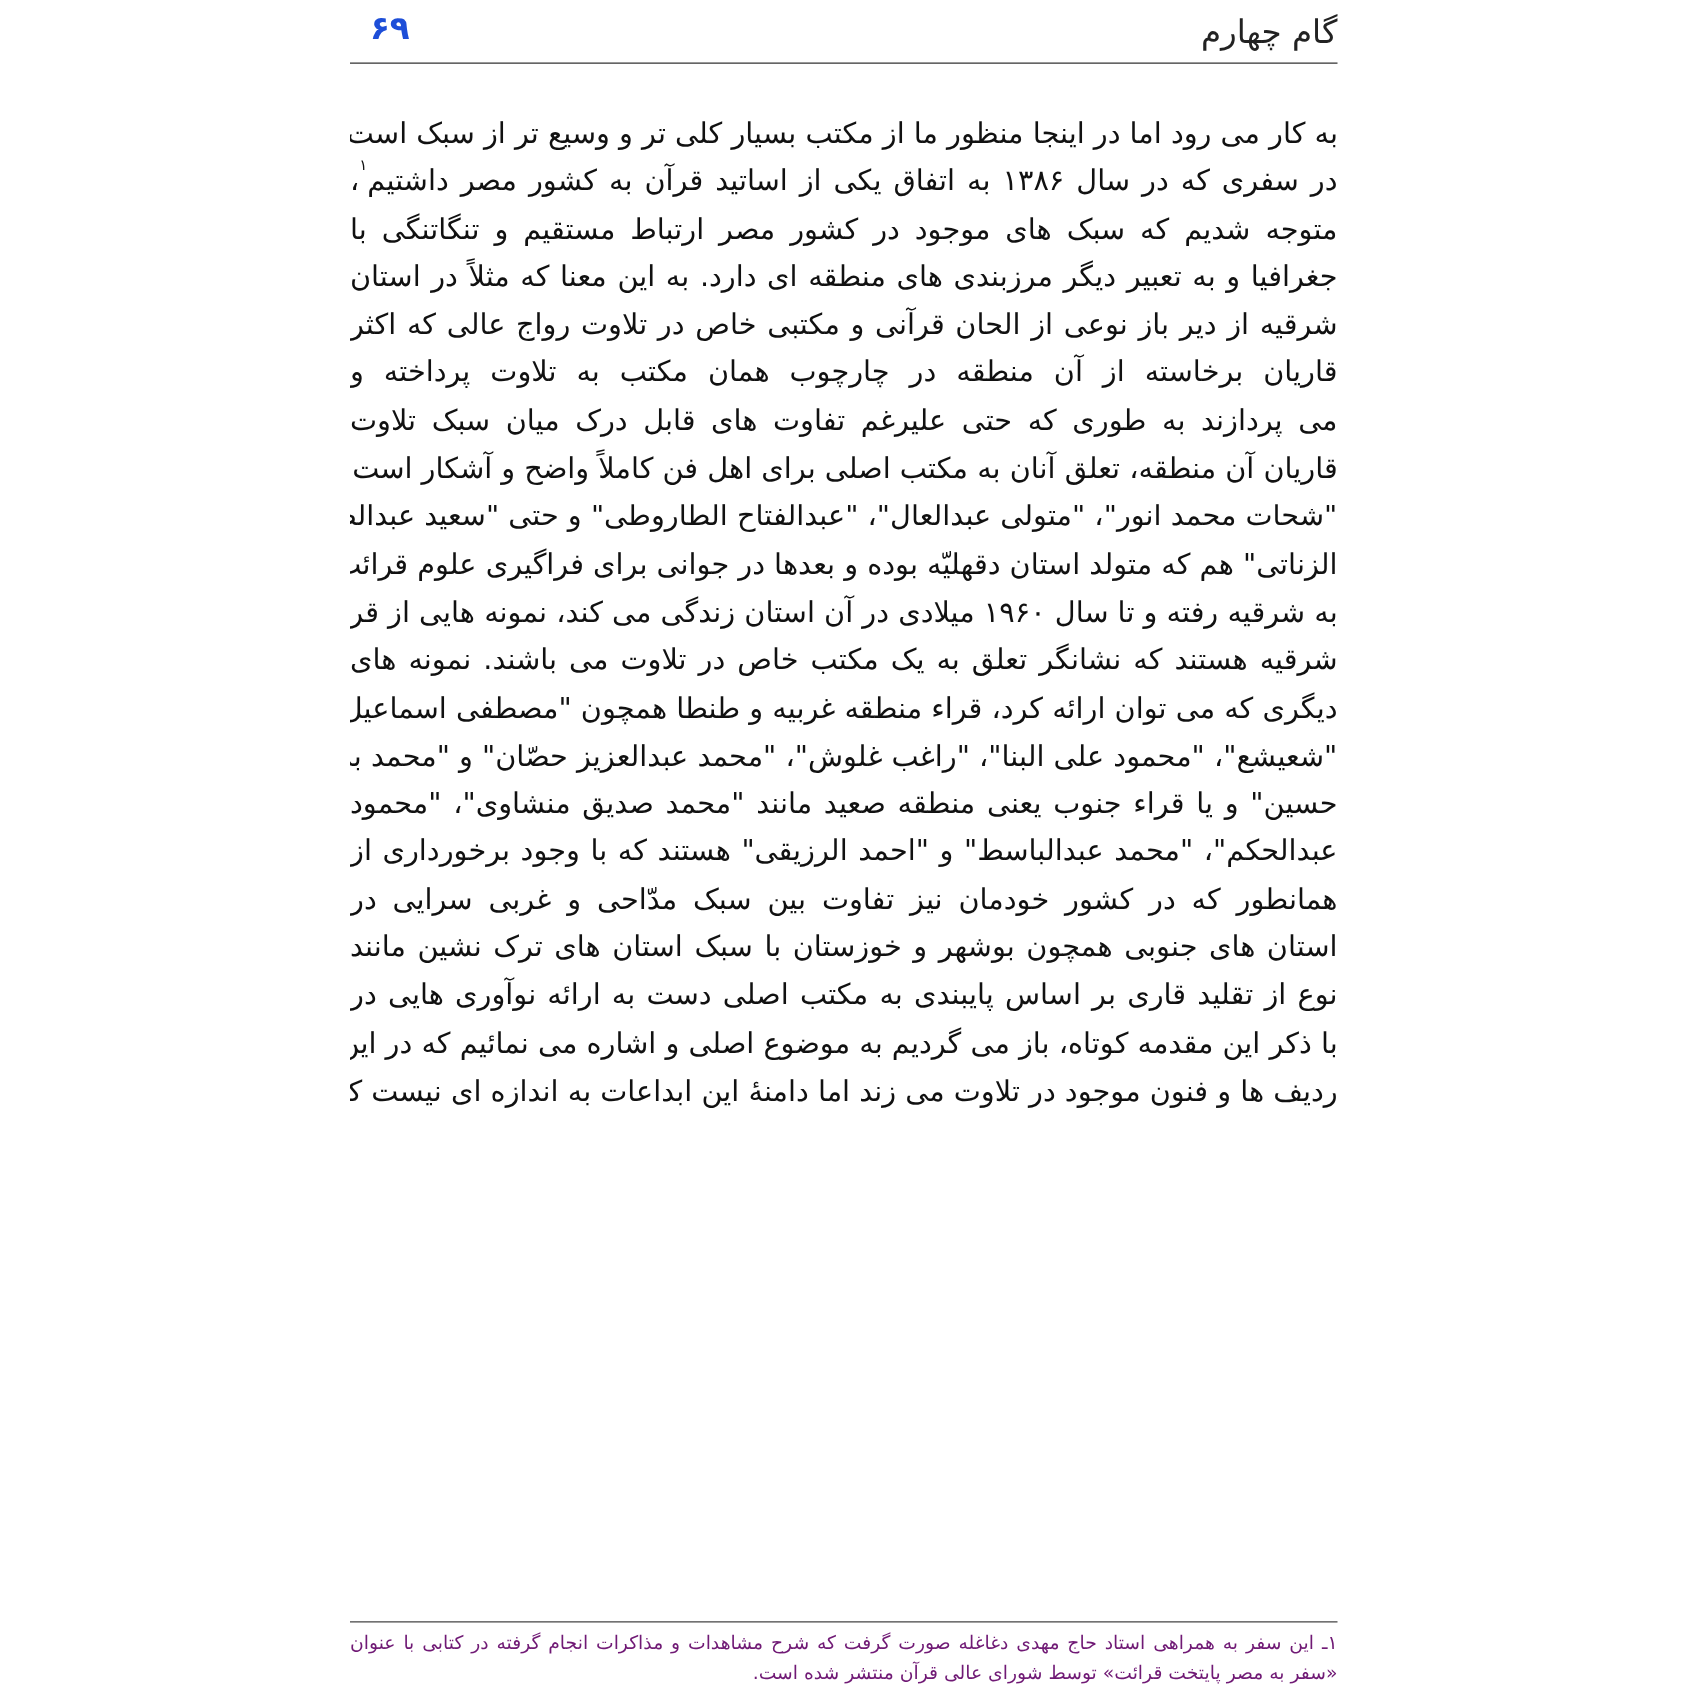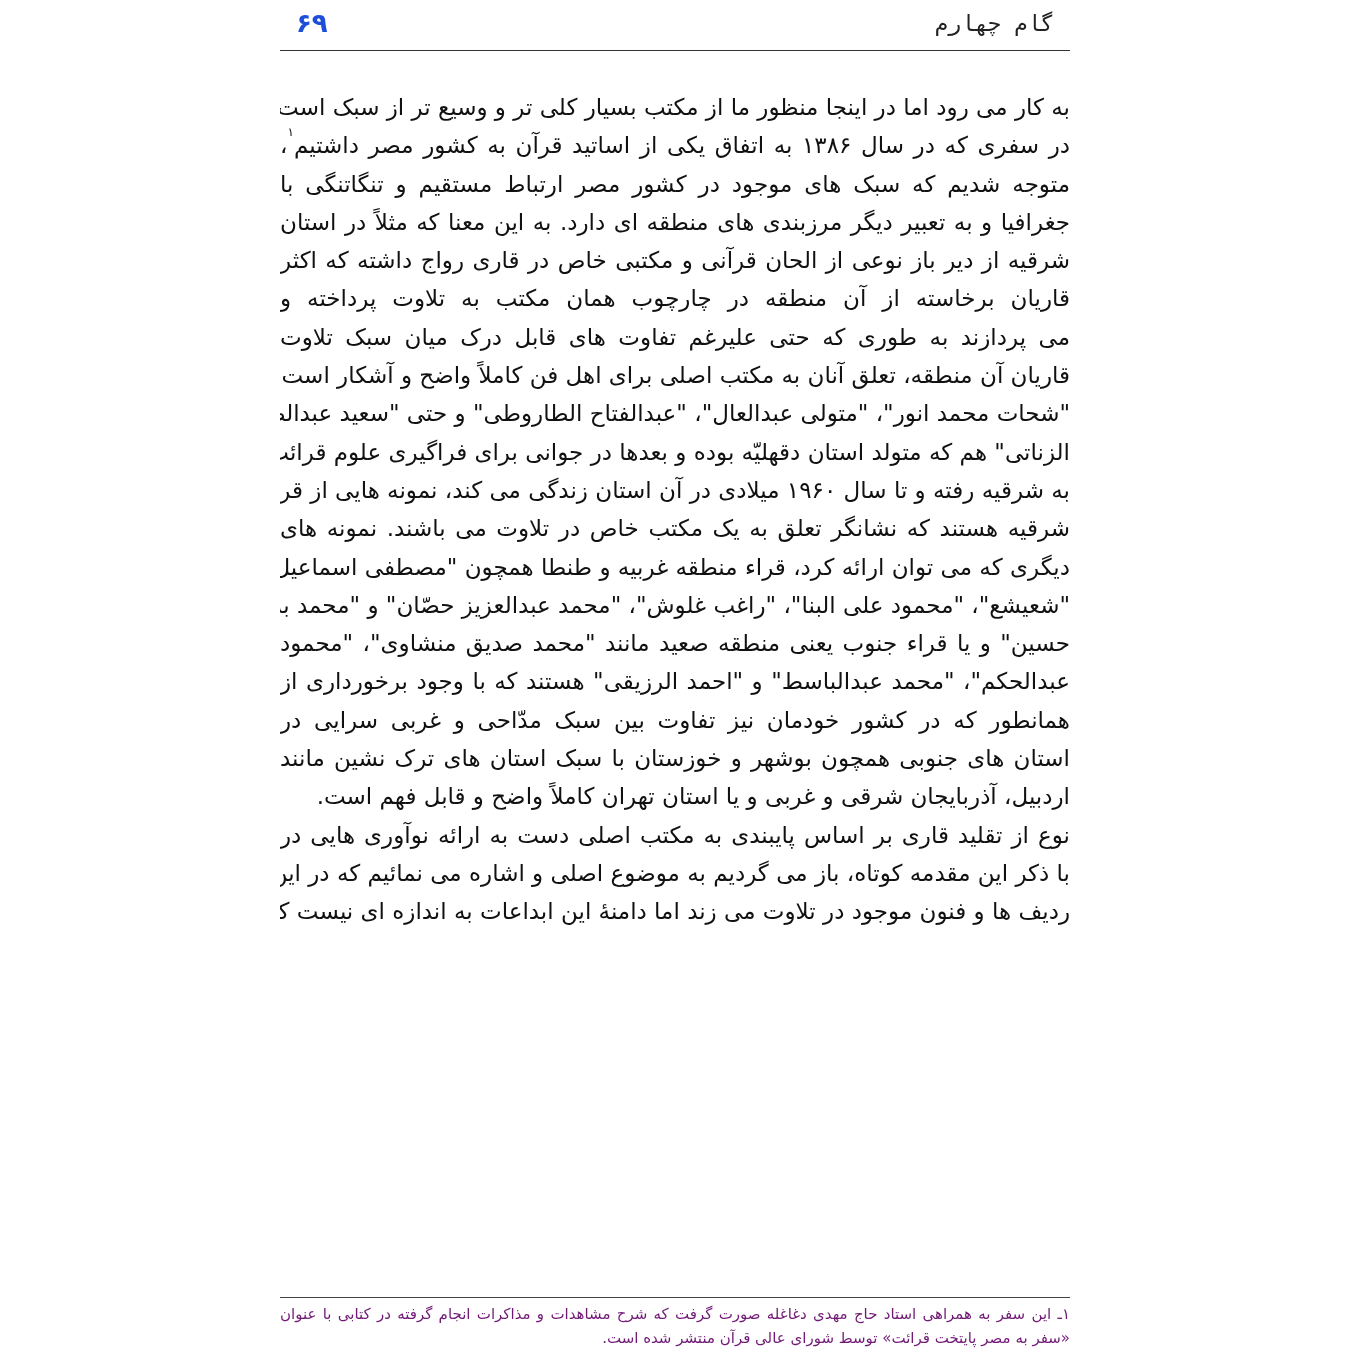--- a/index.html
+++ b/index.html
@@ -7,22 +7,22 @@
   .page {
     position: absolute; left: 0; top: 0; width: 1350px; height: 1362px;
     font-family: "DejaVu Sans", sans-serif; color: #1a1a1a;
   }
   .header {
     position: absolute; left: 280px; top: 0; width: 790px; height: 50px;
     border-bottom: 1.5px solid #333;
     direction: rtl;
   }
   .header .running-title {
-    position: absolute; right: 16px; top: 12px;
-    font-size: 22px; line-height: 28px; color: #222; font-family: Liberation Mono, monospace;
+    position: absolute; right: 0; top: 12px;
+    font-size: 26px; line-height: 28px; color: #222;
   }
   .header .page-number {
     position: absolute; left: 16px; top: 8px;
     font-size: 26px; font-weight: bold; line-height: 30px; color: #1d4ed8;
   }
   .body-text {
     position: absolute; left: 280px; top: 88px; width: 790px;
     direction: rtl; text-align: justify;
     font-size: 23px; line-height: 38.3px; color: #111;
   }
@@ -52,35 +52,34 @@
   <div class="header">
     <span class="running-title">گام چهارم</span>
     <span class="page-number">۶۹</span>
   </div>
 
   <div class="body-text">
     <span class="line last">به کار می رود اما در اینجا منظور ما از مکتب بسیار کلی تر و وسیع تر از سبک است.</span>
     <span class="line"><span>در سفری که در سال ۱۳۸۶ به اتفاق یکی از اساتید قرآن به کشور مصر داشتیم</span><sup>۱</sup><span>،</span></span>
     <span class="line">متوجه شدیم که سبک های موجود در کشور مصر ارتباط مستقیم و تنگاتنگی با</span>
     <span class="line">جغرافیا و به تعبیر دیگر مرزبندی های منطقه ای دارد. به این معنا که مثلاً در استان</span>
-    <span class="line">شرقیه از دیر باز نوعی از الحان قرآنی و مکتبی خاص در قاری رواج داشته که اکثر</span>
+    <span class="line">شرقیه از دیر باز نوعی از الحان قرآنی و مکتبی خاص در تلاوت رواج عالی که اکثر</span>
     <span class="line">قاریان برخاسته از آن منطقه در چارچوب همان مکتب به تلاوت پرداخته و</span>
     <span class="line">می پردازند به طوری که حتی علیرغم تفاوت های قابل درک میان سبک تلاوت</span>
     <span class="line last">قاریان آن منطقه، تعلق آنان به مکتب اصلی برای اهل فن کاملاً واضح و آشکار است.</span>
     <span class="line">"شحات محمد انور"، "متولی عبدالعال"، "عبدالفتاح الطاروطی" و حتی "سعید عبدالصمد</span>
     <span class="line">الزناتی" هم که متولد استان دقهلیّه بوده و بعدها در جوانی برای فراگیری علوم قرائت</span>
     <span class="line">به شرقیه رفته و تا سال ۱۹۶۰ میلادی در آن استان زندگی می کند، نمونه هایی از قراء</span>
     <span class="line">شرقیه هستند که نشانگر تعلق به یک مکتب خاص در تلاوت می باشند. نمونه های</span>
     <span class="line">دیگری که می توان ارائه کرد، قراء منطقه غربیه و طنطا همچون "مصطفی اسماعیل"،</span>
     <span class="line">"شعیشع"، "محمود علی البنا"، "راغب غلوش"، "محمد عبدالعزیز حصّان" و "محمد بدر</span>
     <span class="line">حسین" و یا قراء جنوب یعنی منطقه صعید مانند "محمد صدیق منشاوی"، "محمود</span>
     <span class="line">عبدالحکم"، "محمد عبدالباسط" و "احمد الرزیقی" هستند که با وجود برخورداری از</span>
     <span class="line">همانطور که در کشور خودمان نیز تفاوت بین سبک مدّاحی و غربی سرایی در</span>
     <span class="line">استان های جنوبی همچون بوشهر و خوزستان با سبک استان های ترک نشین مانند</span>
-    <span class="line last">اردبیل، آذربایجان شرقی و غربی و یا استان تهران کاملاً واضح و قابل فهم است.</span>
     <span class="line">نوع از تقلید قاری بر اساس پایبندی به مکتب اصلی دست به ارائه نوآوری هایی در</span>
     <span class="line">با ذکر این مقدمه کوتاه، باز می گردیم به موضوع اصلی و اشاره می نمائیم که در این</span>
     <span class="line">ردیف ها و فنون موجود در تلاوت می زند اما دامنۀ این ابداعات به اندازه ای نیست که</span>
   </div>
 
   <div class="footnote-rule"></div>
 
   <div class="footnotes">
     <span class="fline">۱ـ این سفر به همراهی استاد حاج مهدی دغاغله صورت گرفت که شرح مشاهدات و مذاکرات انجام گرفته در کتابی با عنوان</span>
     <span class="fline last">«سفر به مصر پایتخت قرائت» توسط شورای عالی قرآن منتشر شده است.</span>

